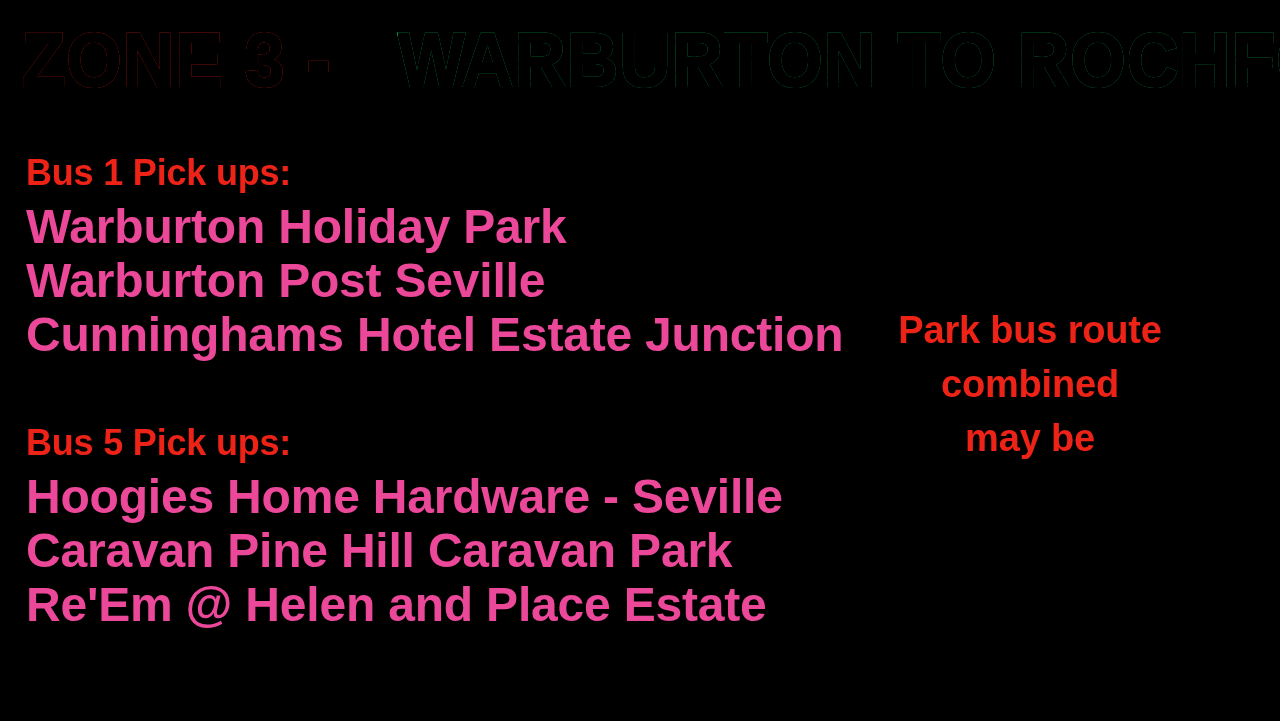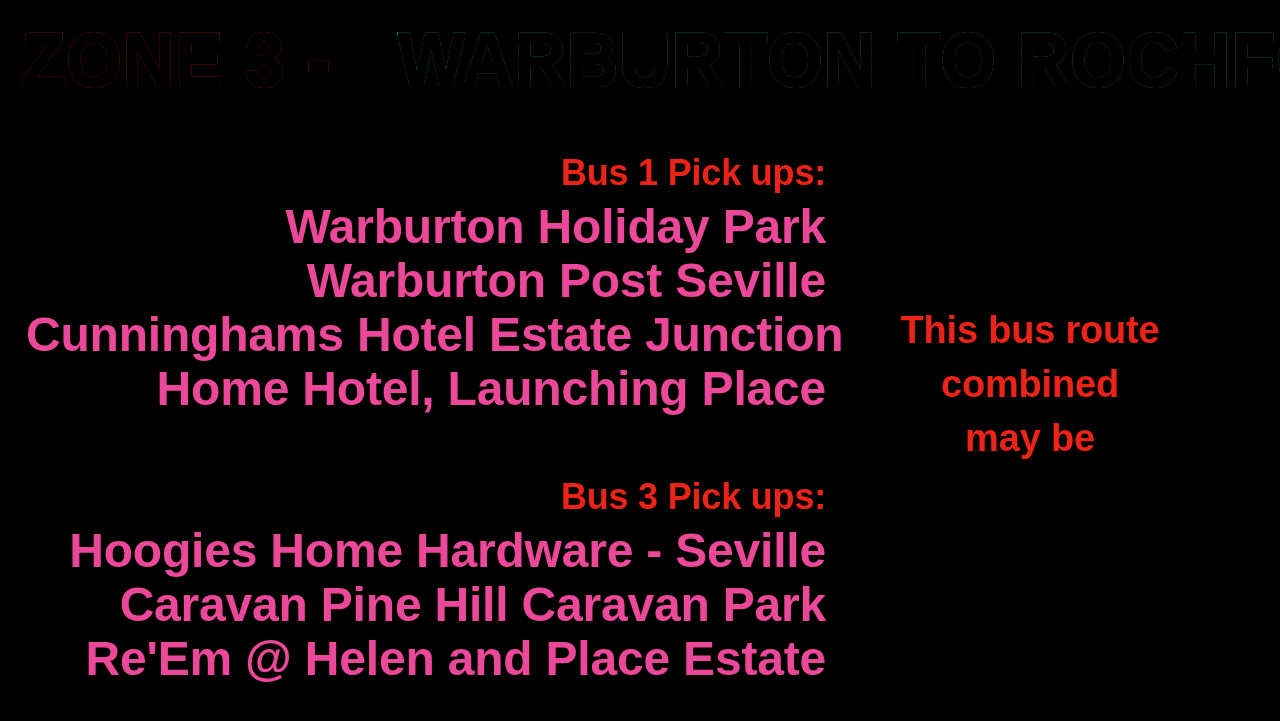--- a/index.html
+++ b/index.html
@@ -73,21 +73,20 @@
     pointer-events: none;
   }
   .title-gap { display: inline-block; width: 26px; }
 
   
   .body-col {
     position: absolute;
     left: 26px;
     top: 146px;
     width: 800px;
-    text-align: right;
   }
   .line {
     font-family: "Liberation Sans", sans-serif;
     font-weight: 700;
     font-size: 48px;
     line-height: 54px;
     height: 54px;
     color: #ec4899;
     white-space: nowrap;
     letter-spacing: -0.2px;
@@ -122,33 +121,32 @@
     <span class="title-seg green" data-txt="WARBURTON TO ROCHFORD">WARBURTON TO ROCHFORD</span>
   </div>
 
   <div class="body-col">
 
     <div>
       <div class="line heading">Bus 1 Pick ups:</div>
       <div class="line">Warburton Holiday Park</div>
       <div class="line">Warburton Post Seville</div>
       <div class="line">Cunninghams Hotel Estate Junction</div>
-      <div class="line">Home Hotel, Launching Place</div>
     </div>
 
     <div class="spacer"></div>
 
     <div>
-      <div class="line heading">Bus 3 Pick ups:</div>
+      <div class="line heading">Bus 5 Pick ups:</div>
       <div class="line">Hoogies Home Hardware - Seville</div>
       <div class="line">Caravan Pine Hill Caravan Park</div>
       <div class="line">Re'Em @ Helen and Place Estate</div>
     </div>
 
   </div>
 
   <div class="note">
-    <span class="note-line">This bus route</span>
+    <span class="note-line">Park bus route</span>
     <span class="note-line">combined</span>
     <span class="note-line">may be</span>
   </div>
 
 </div>
 
 </body></html>

